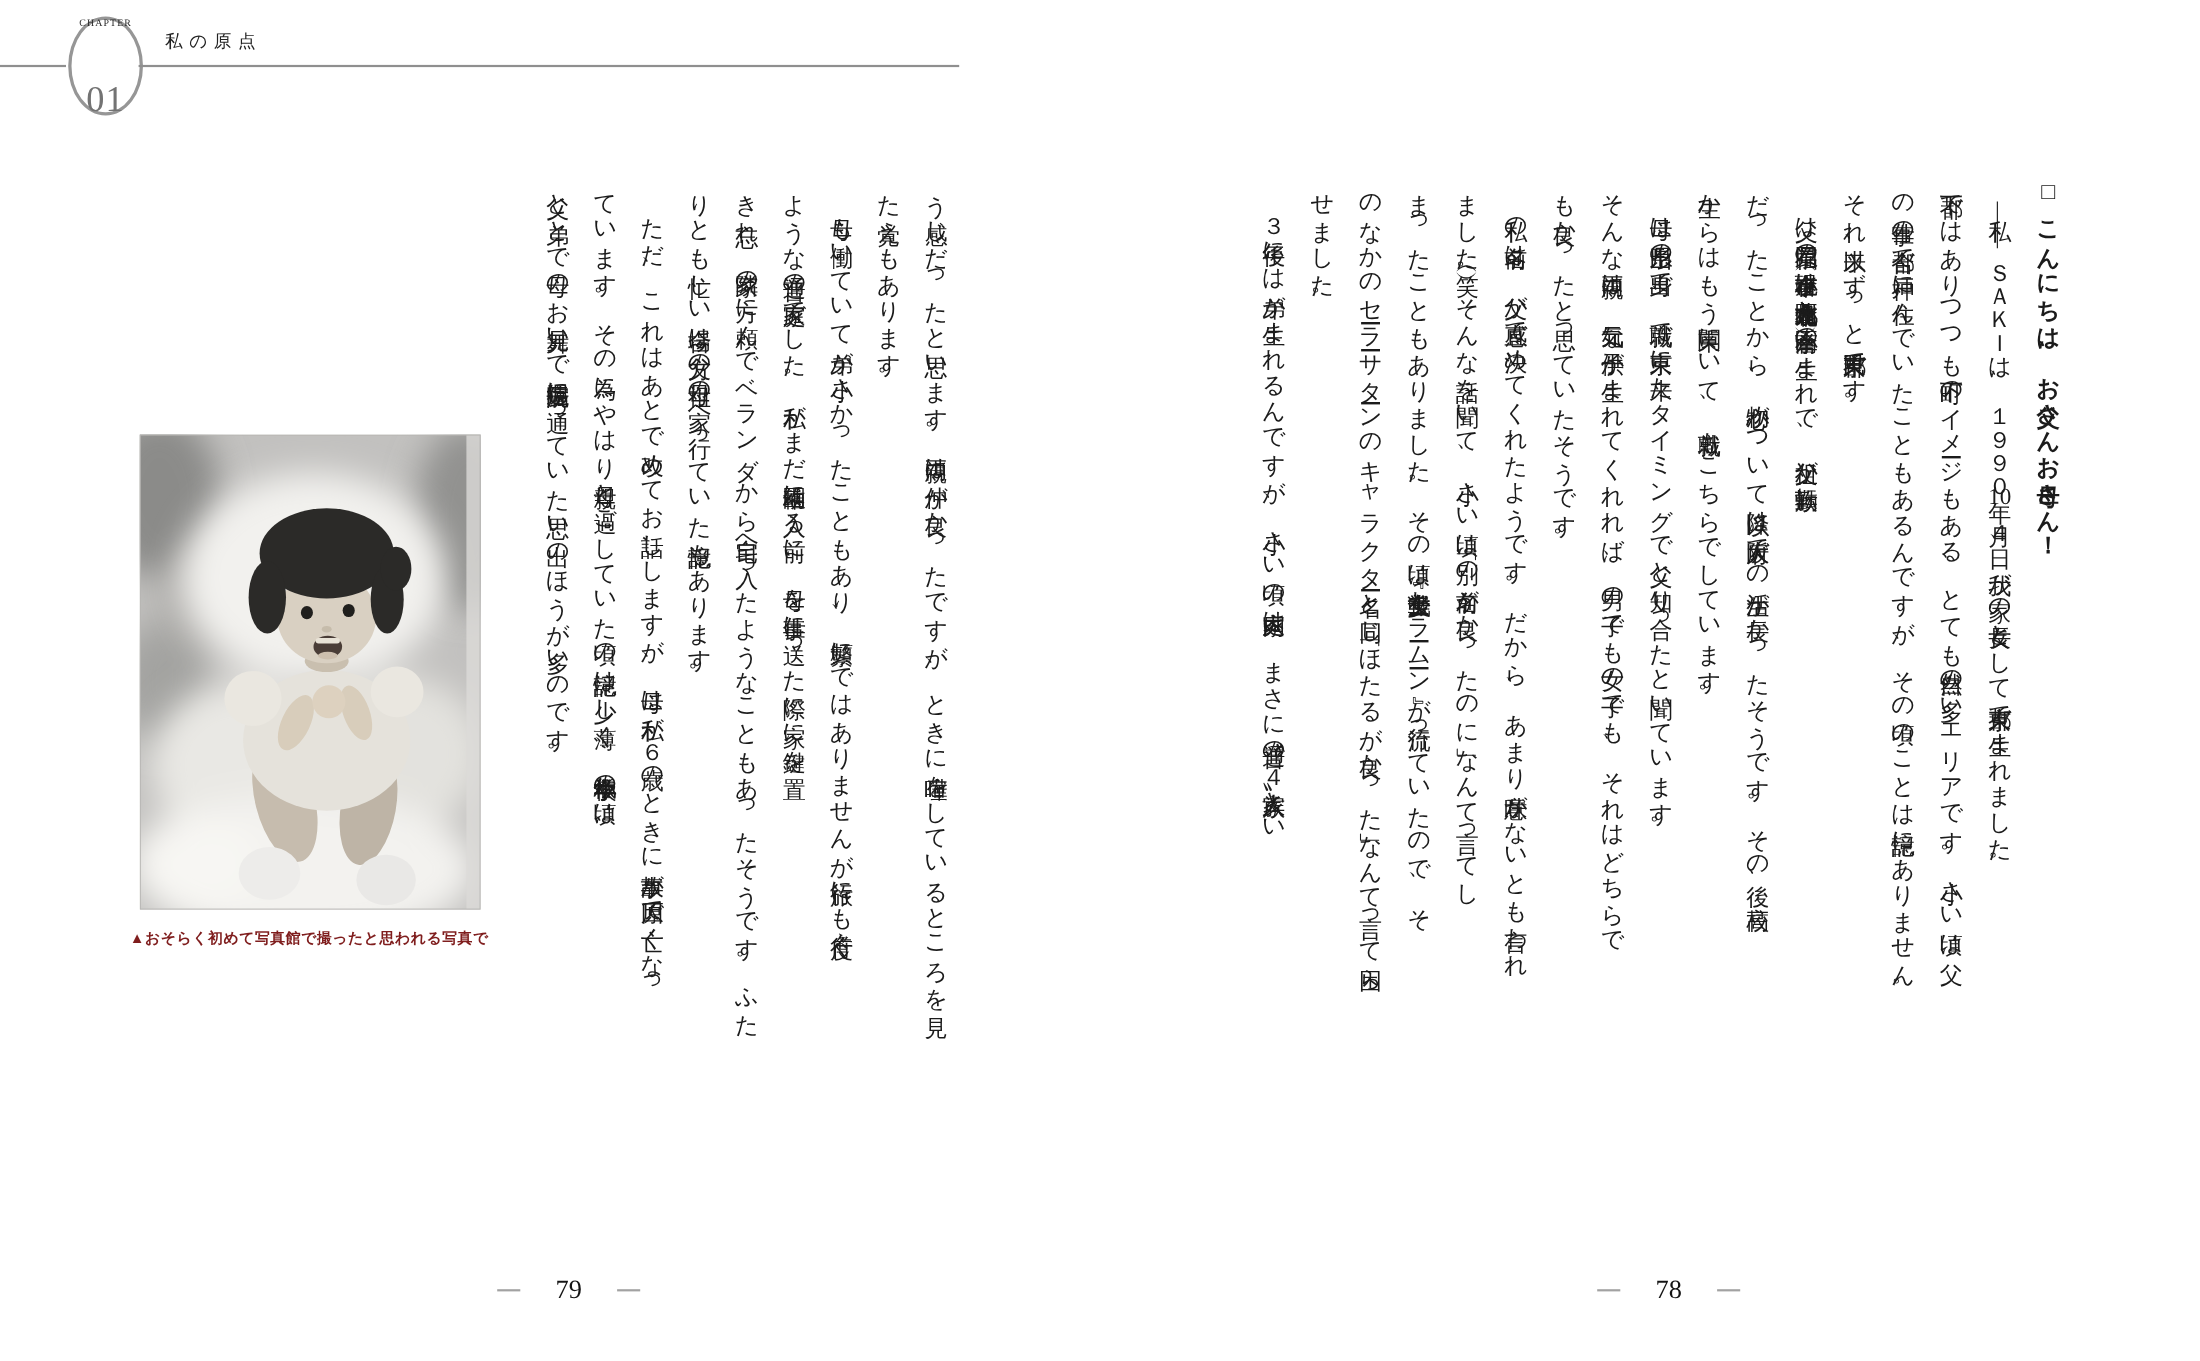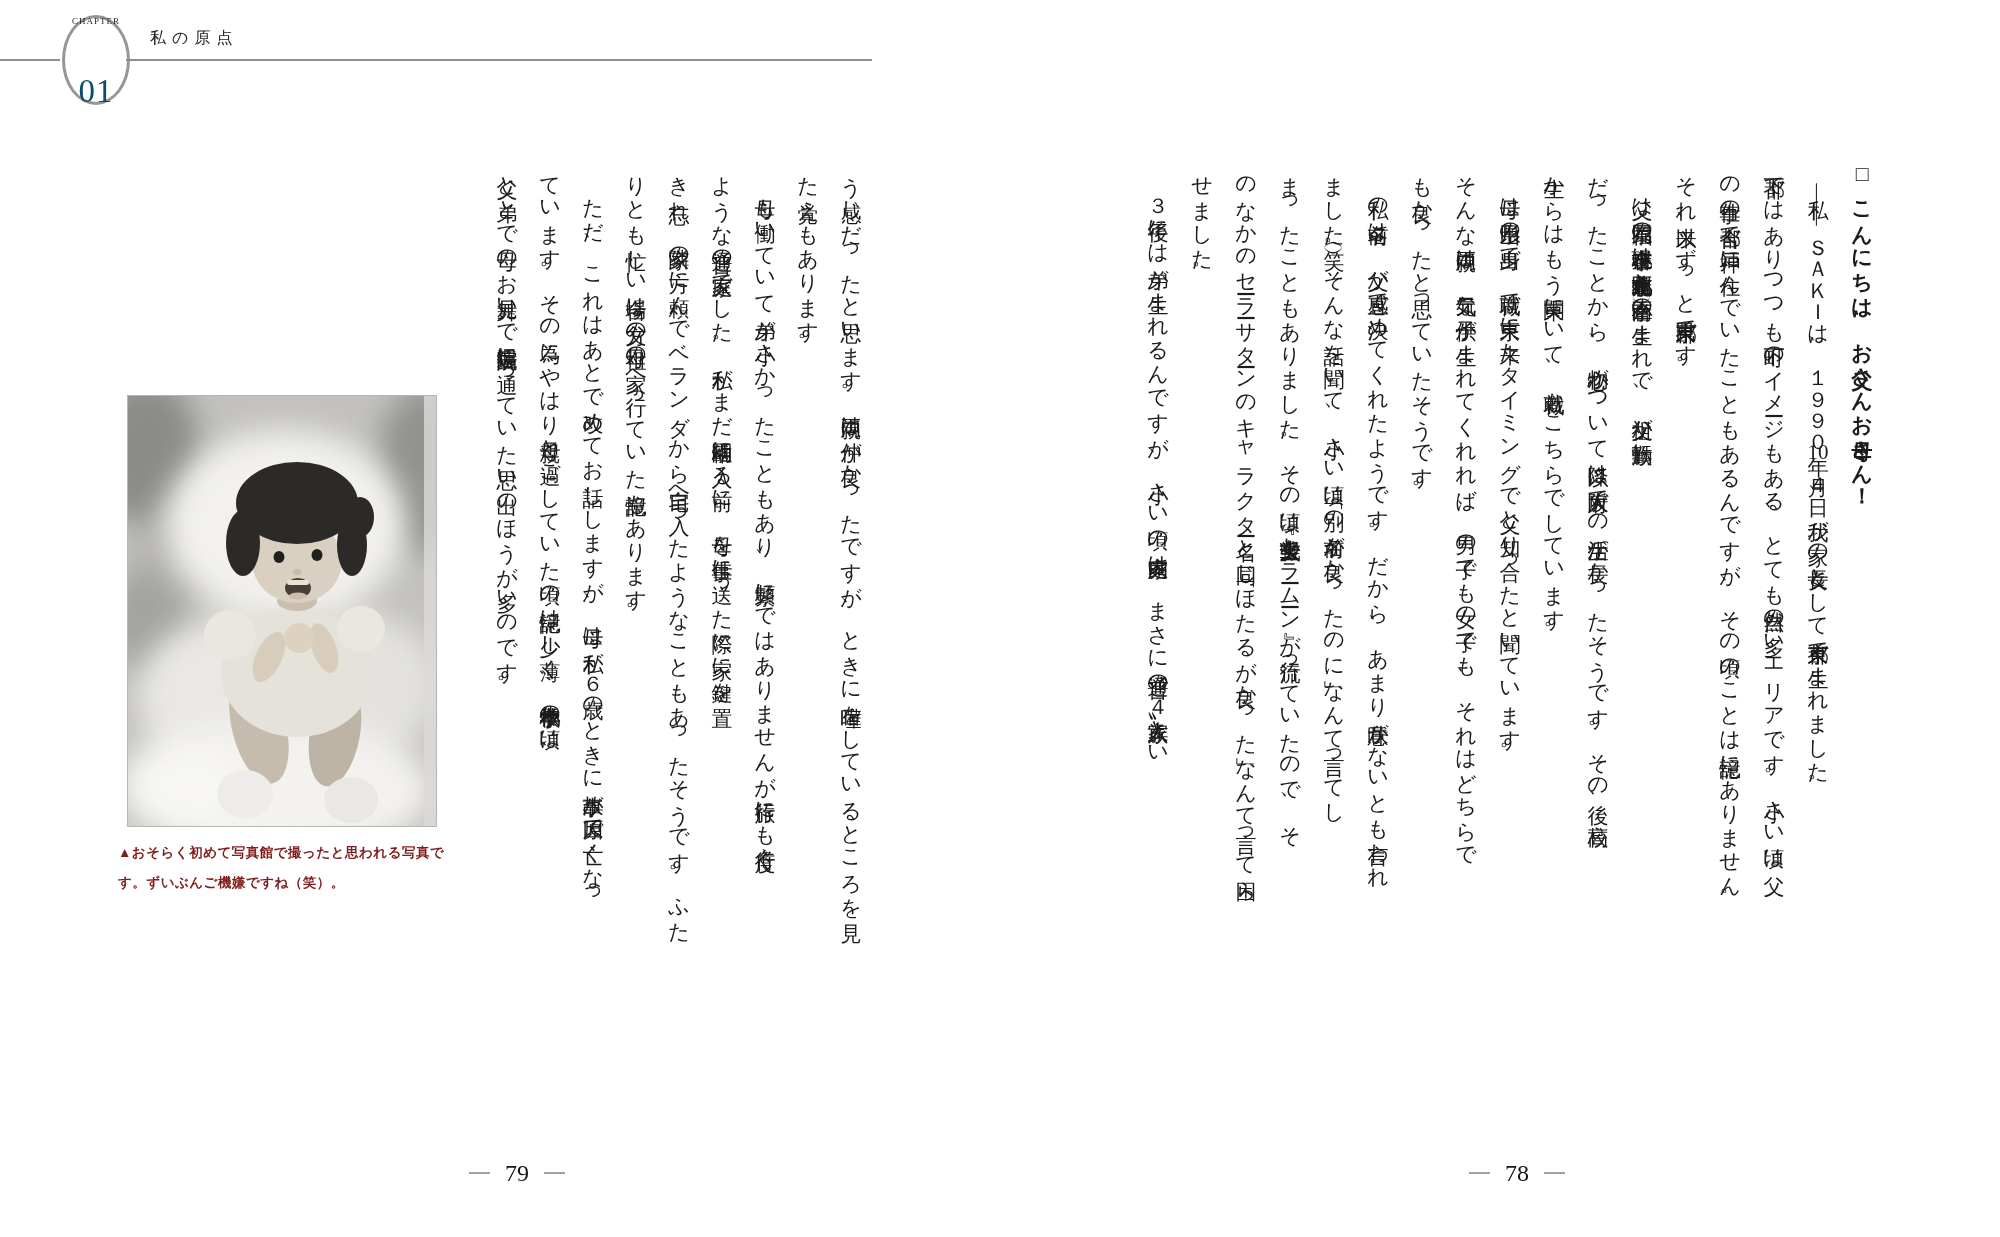--- a/index.html
+++ b/index.html
@@ -12,21 +12,21 @@
   
   .rule{position:absolute;height:2px;background:#8f8f8f;}
   .rule-left{left:0;top:59px;width:60px;}
   .rule-right{left:126px;top:59px;width:746px;}
   .chapter-badge{
     position:absolute;left:62px;top:15px;width:62px;height:84px;
     border:3.5px solid #969696;border-radius:50%;
     background:#fff;display:flex;flex-direction:column;align-items:center;justify-content:center;gap:48px;
   }
   .ch-label{font-size:9px;letter-spacing:1px;color:#2a2a2a;line-height:10px;margin-top:4px;}
-  .ch-num{font-size:33px;line-height:34px;color:#0c4a6e;letter-spacing:1px;}
+  .ch-num{font-size:33px;line-height:34px;color:#737373;letter-spacing:1px;}
   .ch-title{
     position:absolute;left:150px;top:28px;font-size:16px;letter-spacing:6px;color:#222;text-align:right;
   }
   
   .vtext{
     position:absolute;top:162px;
     writing-mode:vertical-rl;-webkit-writing-mode:vertical-rl;
     font-size:21px;line-height:44px;letter-spacing:0.2px;
     color:#1b1b1b;
   }
@@ -41,21 +41,21 @@
   .photo{position:absolute;left:127px;top:395px;width:310px;height:432px;}
   .caption{
     position:absolute;left:118px;top:838px;width:340px;
     font-family:"Liberation Sans","DejaVu Sans",sans-serif;
     font-weight:bold;font-size:13.5px;line-height:30px;letter-spacing:0.5px;color:#7f1d1d;
   }
   .caption span{display:block;}
   
   .pagenum{
     position:absolute;top:1156px;width:130px;height:34px;
-    display:flex;align-items:center;justify-content:center;gap:15px;
+    display:flex;align-items:center;justify-content:space-between;gap:15px;
   }
   .pn-left{left:452px;}
   .pn-right{left:1452px;}
   .pagenum .dash{display:inline-block;width:21px;height:2px;background:#a2a2a2;}
   .pagenum .num{font-size:24px;color:#141414;line-height:24px;}
 </style>
 </head>
 <body>
 
 <div>
@@ -114,21 +114,20 @@
       <ellipse cx="171" cy="193" rx="13" ry="10" fill="#4a3d37"></ellipse>
       <rect x="160" y="185" width="22" height="5" rx="2.5" fill="#e8e2d6"></rect>
       <ellipse cx="171" cy="201" rx="9" ry="3.5" fill="#cdbfae"></ellipse>
     </g>
     <rect x="297" y="0" width="13" height="432" fill="#dcdbd8" opacity="0.8"></rect>
     <rect x="0.5" y="0.5" width="309" height="431" fill="none" stroke="#b7b6b3" stroke-width="1"></rect>
   </svg>
 
   <div class="caption">
     <span>▲おそらく初めて写真館で撮ったと思われる写真で</span>
-    <span>す。ずいぶんご機嫌ですね（笑）。</span>
   </div>
 
   <div class="vtext p78">
     <p class="heading">□こんにちは、お父さんお母さん！</p>
     <p><span>　私――ＳＡＫＩは、１９９０年</span><span class="tcy">10</span><span>月４日、我が家の長女として東京都で生まれました。</span></p>
     <p>都下ではありつつも下町のイメージもある、とても自然の多いエリアです。小さい頃は父</p>
     <p>の仕事の都合で神戸に住んでいたこともあるんですが、その頃のことは記憶にありません。</p>
     <p>それ以来、ずっと東京都民です。</p>
     <p>　父は福岡県の小倉市（現在は北九州市小倉北区と小倉南区）の生まれで、祖父が転勤族</p>
     <p>だったことから、物心がついて以降は大阪府での生活が長かったそうです。その後、高校</p>

